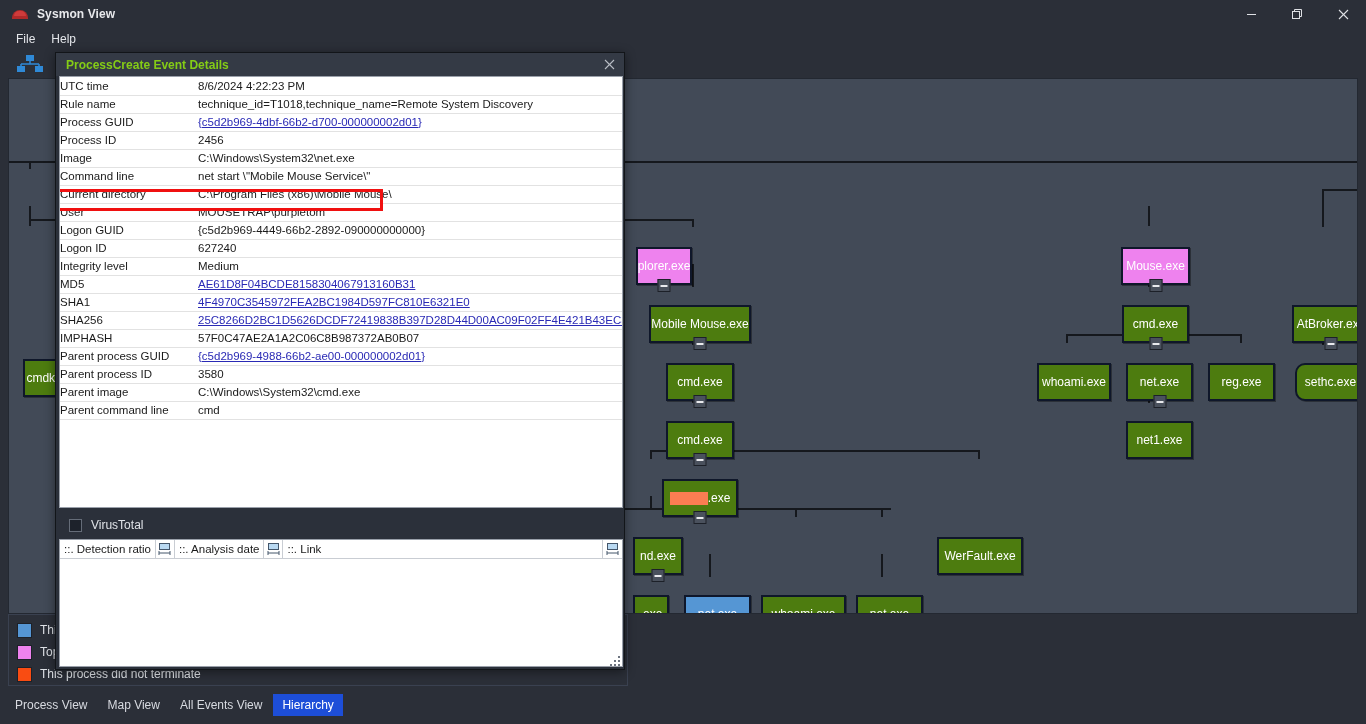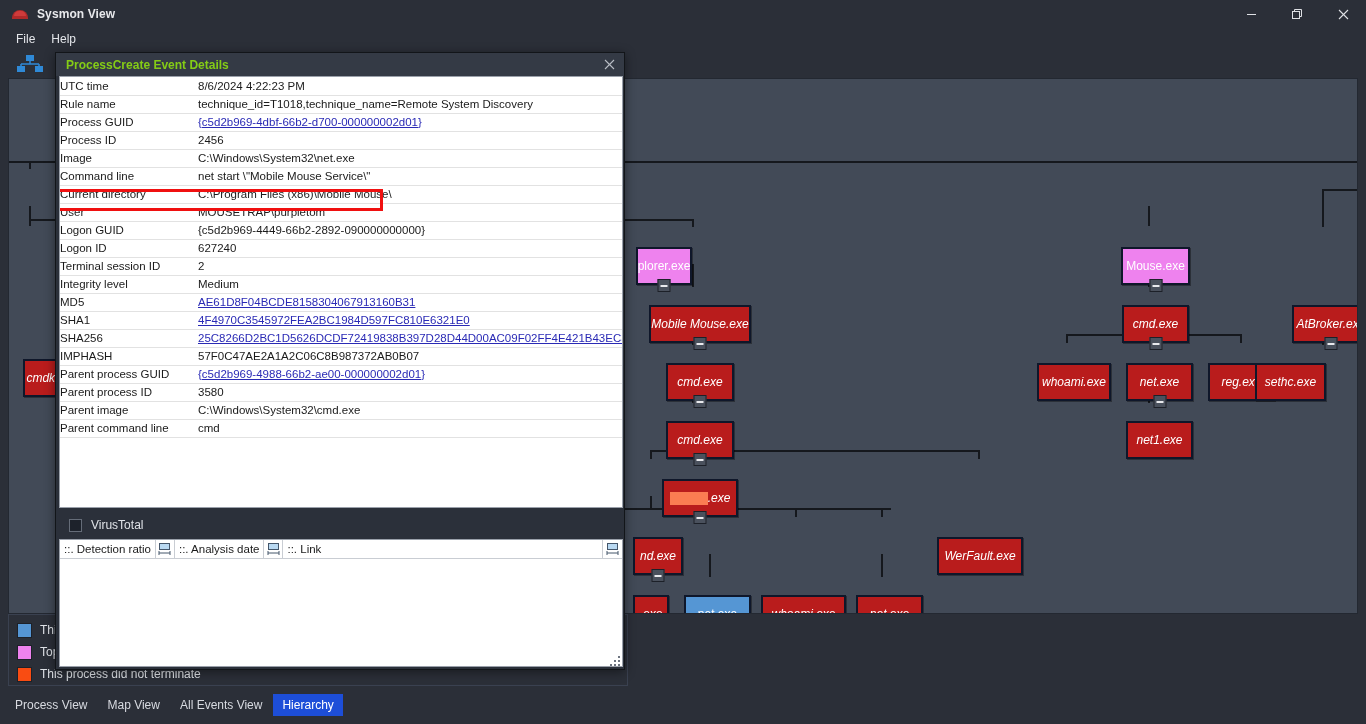--- a/index.html
+++ b/index.html
@@ -81,21 +81,21 @@
   .canvas-inner { position: absolute; left: 0; top: 0; width: 1350px; height: 536px; }
 
   .node {
     position: absolute;
     border: 2px solid #0f172a;
     display: flex; align-items: center; justify-content: center;
     font-size: 12px; color: #ffffff;
     white-space: nowrap;
     box-shadow: 1px 1px 0 rgba(0,0,0,.35);
   }
-  .node.orange { background: #b91c1c; font-style: italic; }
+  .node.orange { background: #4d7c0f; }
   .node.pink   { background: #ee82ee; color:#ffffff; }
   .node.blue   { background: #5596d4; }
   .node .redact {
     display: inline-block;
     background: #fb7d52;
     height: 13px;
   }
   .collapse {
     position: absolute; left: 50%; bottom: -9px;
     transform: translateX(-50%);
@@ -405,21 +405,21 @@
         </div>
         <div class="node orange" style="left: 1117px; top: 284px; width: 67px; height: 38px;">
           <span>net.exe</span>
           <div class="collapse">
             <i></i>
           </div>
         </div>
         <div class="node orange" style="left: 1199px; top: 284px; width: 67px; height: 38px;">
           <span>reg.exe</span>
         </div>
-        <div class="node orange" style="left: 1246px; top: 284px; width: 71px; height: 38px;">
+        <div class="node orange" style="left: 1286px; top: 284px; width: 71px; height: 38px; border-radius: 10px;">
           <span>sethc.exe</span>
         </div>
         <div class="node orange" style="left: 1117px; top: 342px; width: 67px; height: 38px;">
           <span>net1.exe</span>
         </div>
       </div>
   </div>
 
   <div class="legend">
     <div class="legend-row">
@@ -491,24 +491,20 @@
             </tr>
             <tr>
               <td class="k">Logon GUID</td>
               <td class="v">{c5d2b969-4449-66b2-2892-090000000000}</td>
             </tr>
             <tr>
               <td class="k">Logon ID</td>
               <td class="v">627240</td>
             </tr>
             <tr>
-              <td class="k">Terminal session ID</td>
-              <td class="v">2</td>
-            </tr>
-            <tr>
               <td class="k">Integrity level</td>
               <td class="v">Medium</td>
             </tr>
             <tr>
               <td class="k">MD5</td>
               <td class="v link">AE61D8F04BCDE8158304067913160B31</td>
             </tr>
             <tr>
               <td class="k">SHA1</td>
               <td class="v link">4F4970C3545972FEA2BC1984D597FC810E6321E0</td>

